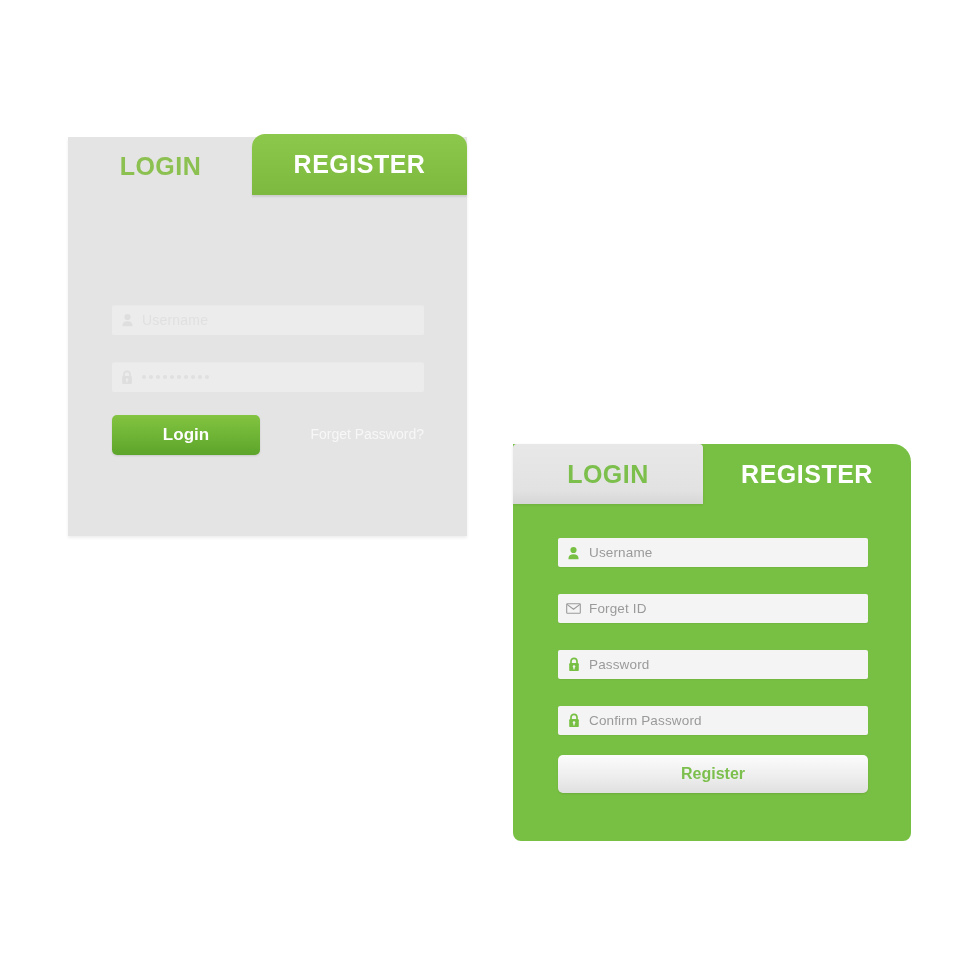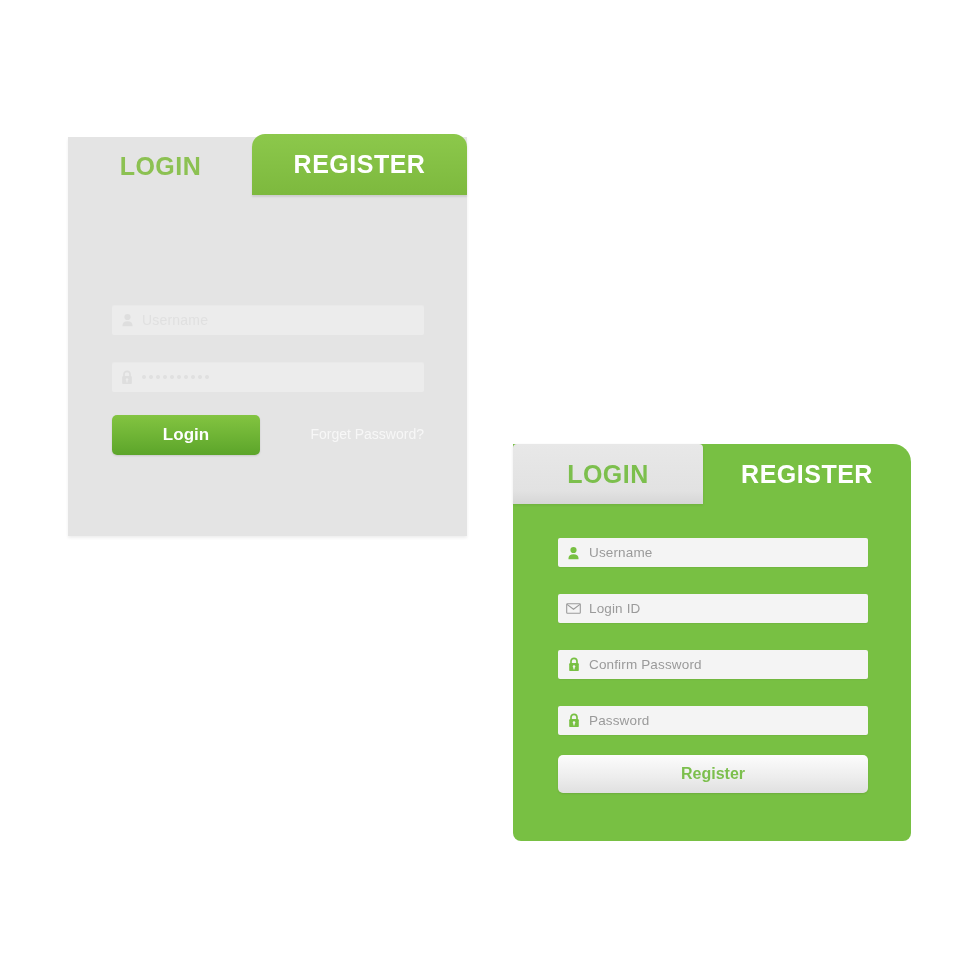--- a/index.html
+++ b/index.html
@@ -324,43 +324,43 @@
       <span class="fld-text">Username</span>
     </div>
 
     <div class="field-white">
       <span class="fld-icon">
         <svg width="15" height="11" viewBox="0 0 15 11" aria-hidden="true">
           <rect x="0.7" y="0.7" width="13.6" height="9.6" rx="0.8" fill="none" stroke="#9a9a9a" stroke-width="1.1"></rect>
           <path d="M1 1.4l6.5 4.8L14 1.4" fill="none" stroke="#9a9a9a" stroke-width="1.1"></path>
         </svg>
       </span>
-      <span class="fld-text">Login ID</span>
+      <span class="fld-text">Forget ID</span>
     </div>
 
     <div class="field-white">
       <span class="fld-icon">
         <svg width="12" height="15" viewBox="0 0 12 15" aria-hidden="true">
           <path d="M3 6.4V4.3a3 3 0 016 0v2.1" fill="none" stroke="#78c043" stroke-width="1.7"></path>
           <rect x="1.2" y="6.1" width="9.6" height="8" rx="1.2" fill="#78c043"></rect>
           <circle cx="6" cy="9.5" r="1.25" fill="#f4f4f4"></circle>
           <rect x="5.4" y="9.8" width="1.2" height="2.6" fill="#f4f4f4"></rect>
         </svg>
       </span>
-      <span class="fld-text">Confirm Password</span>
+      <span class="fld-text">Password</span>
     </div>
 
     <div class="field-white">
       <span class="fld-icon">
         <svg width="12" height="15" viewBox="0 0 12 15" aria-hidden="true">
           <path d="M3 6.4V4.3a3 3 0 016 0v2.1" fill="none" stroke="#78c043" stroke-width="1.7"></path>
           <rect x="1.2" y="6.1" width="9.6" height="8" rx="1.2" fill="#78c043"></rect>
           <circle cx="6" cy="9.5" r="1.25" fill="#f4f4f4"></circle>
           <rect x="5.4" y="9.8" width="1.2" height="2.6" fill="#f4f4f4"></rect>
         </svg>
       </span>
-      <span class="fld-text">Password</span>
+      <span class="fld-text">Confirm Password</span>
     </div>
 
   </div>
 
   <button class="btn-register">Register</button>
 </div>
 
 </body></html>

